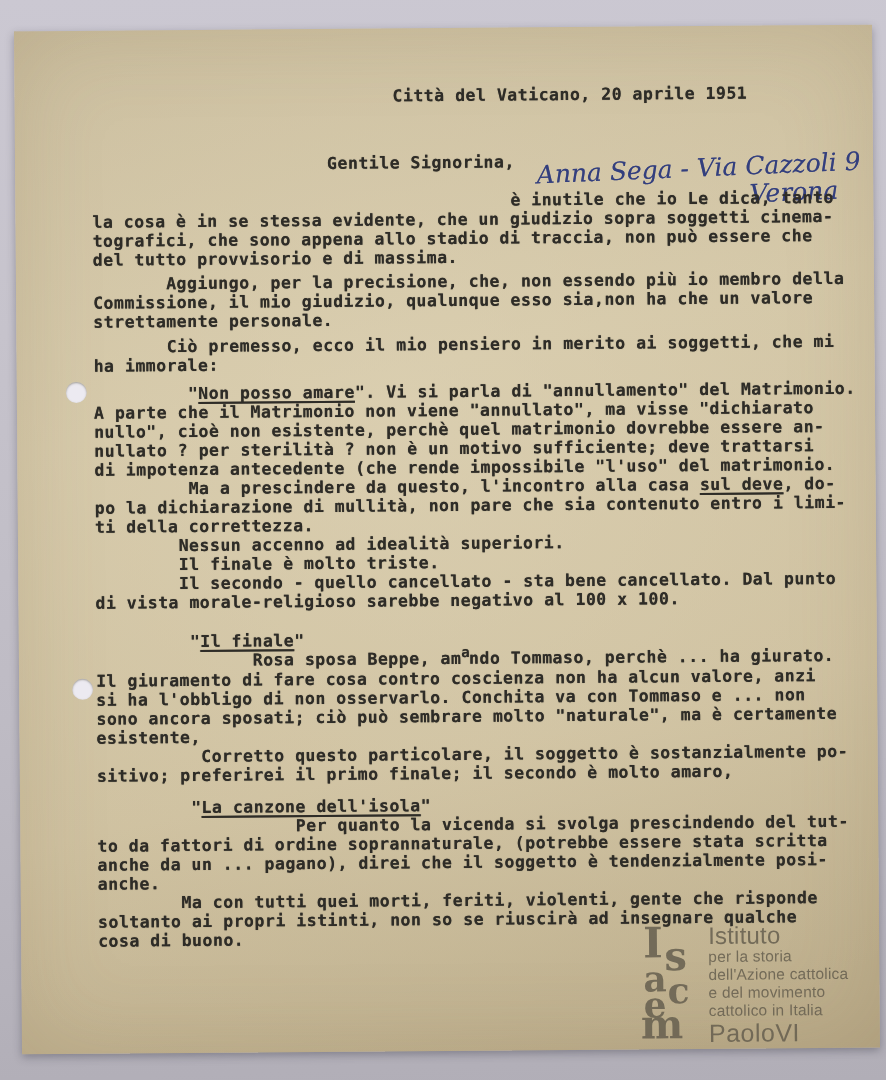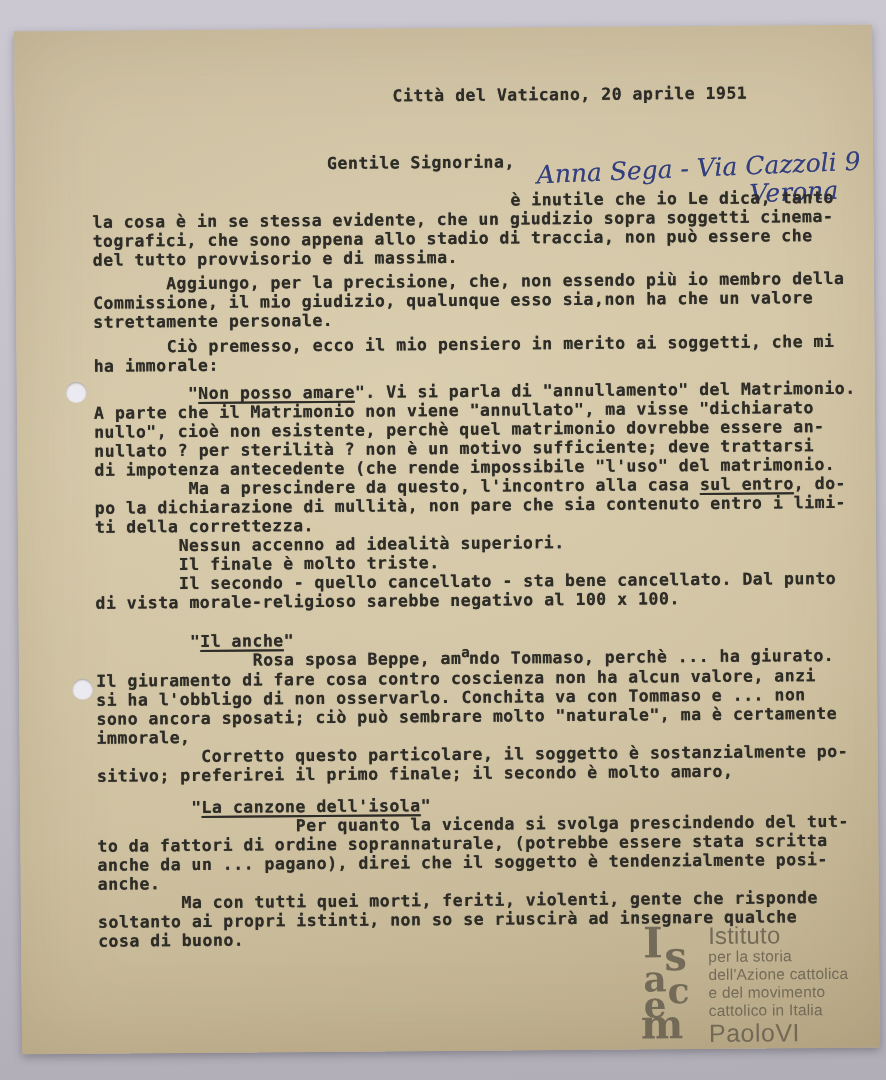--- a/index.html
+++ b/index.html
@@ -83,33 +83,33 @@
         <div class="tline" style="margin-top: 5px; padding-left: 73.15px;"><span>Aggiungo, per la precisione, che, non essendo più io membro della</span></div>
         <div class="tline" style="padding-left: 0px;"><span>Commissione, il mio giudizio, qualunque esso sia,non ha che un valore</span></div>
         <div class="tline" style="padding-left: 0px;"><span>strettamente personale.</span></div>
         <div class="tline" style="margin-top: 6px; padding-left: 73.15px;"><span>Ciò premesso, ecco il mio pensiero in merito ai soggetti, che mi</span></div>
         <div class="tline" style="padding-left: 0px;"><span>ha immorale:</span></div>
         <div class="tline" style="margin-top: 9px; padding-left: 94.05px;"><span>"</span><span class="u">Non posso amare</span><span>". Vi si parla di "annullamento" del Matrimonio.</span></div>
         <div class="tline" style="padding-left: 0px;"><span>A parte che il Matrimonio non viene "annullato", ma visse "dichiarato</span></div>
         <div class="tline" style="padding-left: 0px;"><span>nullo", cioè non esistente, perchè quel matrimonio dovrebbe essere an-</span></div>
         <div class="tline" style="padding-left: 0px;"><span>nullato ? per sterilità ? non è un motivo sufficiente; deve trattarsi</span></div>
         <div class="tline" style="padding-left: 0px;"><span>di impotenza antecedente (che rende impossibile "l'uso" del matrimonio.</span></div>
-        <div class="tline" style="padding-left: 94.05px;"><span>Ma a prescindere da questo, l'incontro alla casa </span><span class="u">sul entro</span><span>, do-</span></div>
+        <div class="tline" style="padding-left: 94.05px;"><span>Ma a prescindere da questo, l'incontro alla casa </span><span class="u">sul deve</span><span>, do-</span></div>
         <div class="tline" style="padding-left: 0px;"><span>po la dichiarazione di mullità, non pare che sia contenuto entro i limi-</span></div>
         <div class="tline" style="padding-left: 0px;"><span>ti della correttezza.</span></div>
         <div class="tline" style="padding-left: 83.6px;"><span>Nessun accenno ad idealità superiori.</span></div>
         <div class="tline" style="padding-left: 83.6px;"><span>Il finale è molto triste.</span></div>
         <div class="tline" style="padding-left: 83.6px;"><span>Il secondo - quello cancellato - sta bene cancellato. Dal punto</span></div>
         <div class="tline" style="padding-left: 0px;"><span>di vista morale-religioso sarebbe negativo al 100 x 100.</span></div>
-        <div class="tline" style="margin-top: 20px; padding-left: 94.05px;"><span>"</span><span class="u">Il anche</span><span>"</span></div>
+        <div class="tline" style="margin-top: 20px; padding-left: 94.05px;"><span>"</span><span class="u">Il finale</span><span>"</span></div>
         <div class="tline" style="padding-left: 156.75px;"><span>Rosa sposa Beppe, am</span><span class="sup">a</span><span>ndo Tommaso, perchè ... ha giurato.</span></div>
         <div class="tline" style="padding-left: 0px;"><span>Il giuramento di fare cosa contro coscienza non ha alcun valore, anzi</span></div>
         <div class="tline" style="padding-left: 0px;"><span>si ha l'obbligo di non osservarlo. Conchita va con Tommaso e ... non</span></div>
         <div class="tline" style="padding-left: 0px;"><span>sono ancora sposati; ciò può sembrare molto "naturale", ma è certamente</span></div>
-        <div class="tline" style="padding-left: 0px;"><span>immorale,</span></div>
+        <div class="tline" style="padding-left: 0px;"><span>esistente,</span></div>
         <div class="tline" style="padding-left: 104.5px;"><span>Corretto questo particolare, il soggetto è sostanzialmente po-</span></div>
         <div class="tline" style="padding-left: 0px;"><span>sitivo; preferirei il primo finale; il secondo è molto amaro,</span></div>
         <div class="tline" style="margin-top: 13px; padding-left: 94.05px;"><span>"</span><span class="u">La canzone dell'isola</span><span>"</span></div>
         <div class="tline" style="padding-left: 198.55px;"><span>Per quanto la vicenda si svolga prescindendo del tut-</span></div>
         <div class="tline" style="padding-left: 0px;"><span>to da fattori di ordine soprannaturale, (potrebbe essere stata scritta</span></div>
         <div class="tline" style="padding-left: 0px;"><span>anche da un ... pagano), direi che il soggetto è tendenzialmente posi-</span></div>
         <div class="tline" style="padding-left: 0px;"><span>anche.</span></div>
         <div class="tline" style="padding-left: 83.6px;"><span>Ma con tutti quei morti, feriti, violenti, gente che risponde</span></div>
         <div class="tline" style="padding-left: 0px;"><span>soltanto ai propri istinti, non so se riuscirà ad insegnare qualche</span></div>
         <div class="tline" style="padding-left: 0px;"><span>cosa di buono.</span></div>

